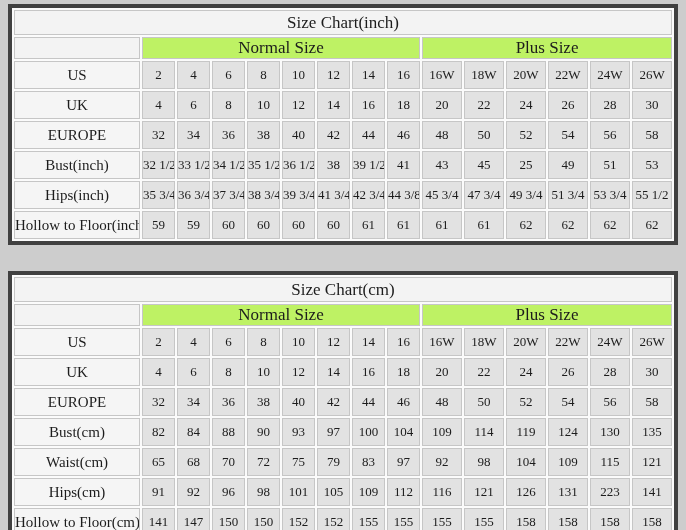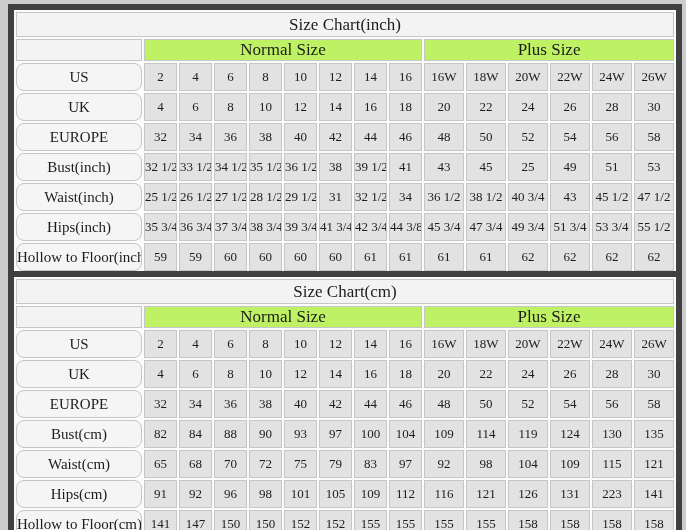--- a/index.html
+++ b/index.html
@@ -22,21 +22,21 @@
   }
   #table-0 { top: 4px; }
   #table-1 { top: 271px; }
 
   table.sizechart {
     border-collapse: separate;
     border-spacing: 2px;
     background: #fbfbfb;
     width: 670px;
     table-layout: fixed;
-    border: 6px solid #404040;
+    border: 4px solid #404040;
   }
   table.sizechart td {
     border: 1px solid #c6c6c6;
     text-align: center;
     vertical-align: middle;
     padding: 0;
     overflow: hidden;
     white-space: nowrap;
   }
   td.title-cell {
@@ -50,21 +50,20 @@
   }
   td.group-cell {
     background: #bef264;
     height: 20px;
     font-size: 17px;
   }
   td.rowlabel {
     background: #f5f5f5;
     height: 26px;
     font-size: 15px;
-    border-radius: 8px;
   }
   td.val {
     background: #e2e2e2;
     height: 26px;
     font-size: 13px;
   }
   col.c-label { width: 126px; }
   col.c-n { width: 33px; }
   col.c-p { width: 40px; }
 </style>
@@ -163,37 +162,20 @@
           <td class="val">39 1/2</td>
           <td class="val">41</td>
           <td class="val">43</td>
           <td class="val">45</td>
           <td class="val">25</td>
           <td class="val">49</td>
           <td class="val">51</td>
           <td class="val">53</td>
         </tr>
         <tr>
-          <td class="rowlabel">Waist(inch)</td>
-          <td class="val">25 1/2</td>
-          <td class="val">26 1/2</td>
-          <td class="val">27 1/2</td>
-          <td class="val">28 1/2</td>
-          <td class="val">29 1/2</td>
-          <td class="val">31</td>
-          <td class="val">32 1/2</td>
-          <td class="val">34</td>
-          <td class="val">36 1/2</td>
-          <td class="val">38 1/2</td>
-          <td class="val">40 3/4</td>
-          <td class="val">43</td>
-          <td class="val">45 1/2</td>
-          <td class="val">47 1/2</td>
-        </tr>
-        <tr>
           <td class="rowlabel">Hips(inch)</td>
           <td class="val">35 3/4</td>
           <td class="val">36 3/4</td>
           <td class="val">37 3/4</td>
           <td class="val">38 3/4</td>
           <td class="val">39 3/4</td>
           <td class="val">41 3/4</td>
           <td class="val">42 3/4</td>
           <td class="val">44 3/8</td>
           <td class="val">45 3/4</td>

